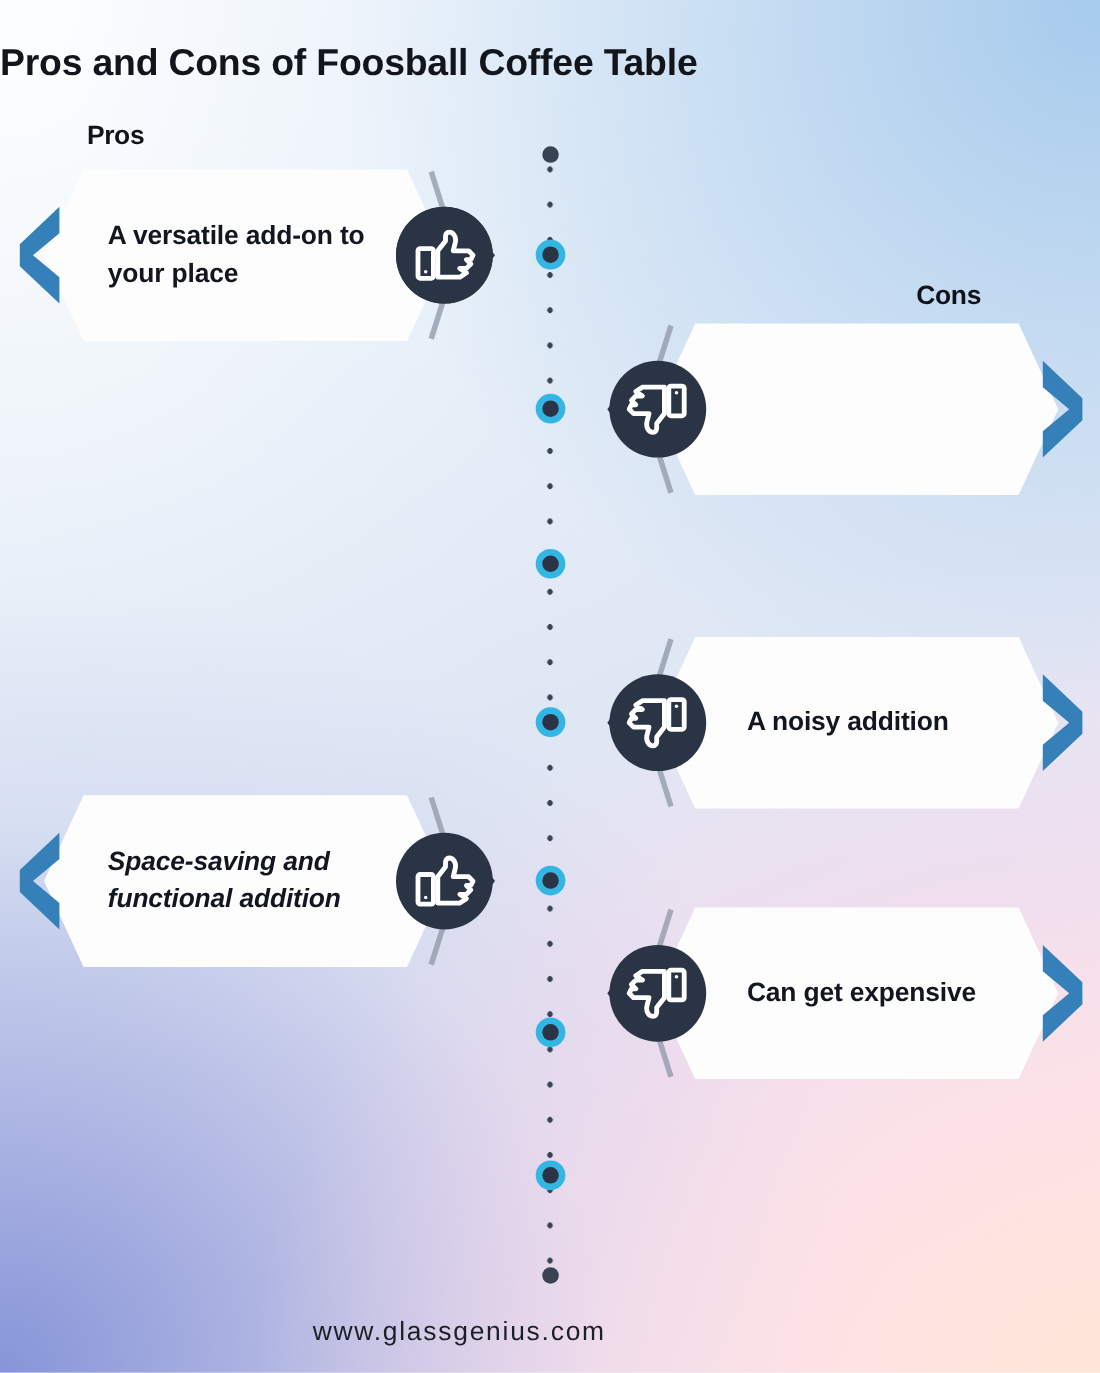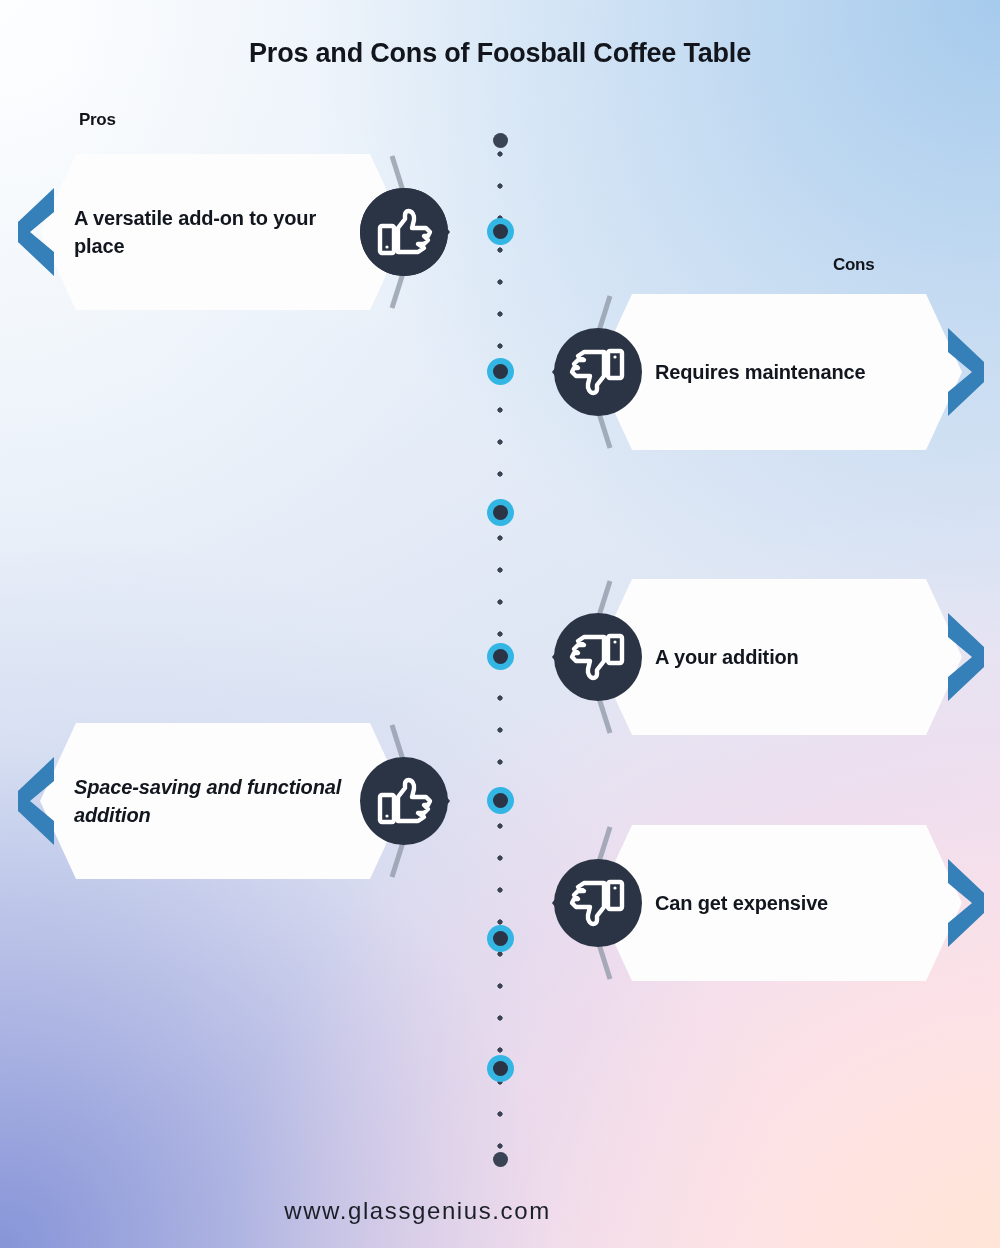--- a/index.html
+++ b/index.html
@@ -25,31 +25,31 @@
       radial-gradient(100% 80% at 0% 0%, rgba(253,254,255,1) 0%, rgba(244,248,252,0.85) 30%, rgba(236,242,250,0.35) 60%, rgba(255,255,255,0) 80%),
       linear-gradient(155deg, #f7fafd 0%, #e4ecf7 30%, #dfe6f4 52%, #e8e3f2 70%, #f6e9f0 86%, #fff1ea 100%);
   }
 
   
   .title {
     position: absolute;
     top: 38px;
     left: 0;
     width: 1000px;
-    text-align: center;
-    font-size: 27px;
+    text-align: left;
+    font-size: 34px;
     font-weight: bold;
     color: #12151c;
     letter-spacing: -0.2px;
   }
 
   
   .col-heading {
     position: absolute;
-    font-size: 17px;
+    font-size: 24px;
     font-weight: bold;
     color: #10131a;
     letter-spacing: -0.3px;
   }
   .col-heading.pros { left: 79px; top: 110px; }
   .col-heading.cons { left: 833px; top: 255px; }
 
   
   .spine {
     position: absolute;
@@ -129,25 +129,26 @@
     height: 92px;
   }
   .badge.on-right { right: 44px; }
   .badge.on-left  { left: 44px; }
 
   
   .item-text {
     position: absolute;
     top: 50%;
     transform: translateY(-50%);
-    font-size: 20px;
+    font-size: 24px;
     font-weight: bold;
     color: #12161f;
     line-height: 1.42;
     letter-spacing: -0.15px;
+    margin-left: 24px;
   }
   .row.left .item-text  { left: 60px;  width: 272px; text-align: left; }
   .row.right .item-text { left: 147px; width: 300px; text-align: left; }
 
   
   .footer {
     position: absolute;
     left: 0;
     top: 1197px;
     width: 835px;
@@ -221,21 +222,20 @@
       <svg width="92" height="92" viewBox="0 0 92 92">
         <path d="M10 33 L0 46 L10 59 Z" fill="#2b3445"></path>
         <circle cx="46" cy="46" r="44" fill="#2b3445"></circle>
         <g fill="none" stroke="#ffffff" stroke-width="4.4" stroke-linejoin="round" stroke-linecap="round">
           <rect x="56" y="25" width="14" height="27" rx="2"></rect>
           <circle cx="63" cy="31" r="1.6" fill="#ffffff" stroke="none"></circle>
           <path d="M52 50 L52 26 L32 26 L26 30 L32 34 L26 34 L22 38 L26 42 L22 42 L20 46 L24 50 L38 50 L36 58 C35.2 63 38 67 41.5 67 C44 67 45 65 45 63 L45 59 Z"></path>
         </g>
       </svg>
     </div>
-    <div class="item-text">Requires maintenance</div>
   </div>
 
 
   <div class="row right" style="top:571px;">
     <div class="hexwrap">
       <svg width="480" height="172" viewBox="0 0 480 172">
         <path d="M102 10 L78 86 L102 162" stroke="#8e97a6" stroke-width="5" fill="none" opacity="0.75"></path>
         <path d="M124 8 L418 8 L454 86 L418 164 L124 164 L88 86 Z" fill="#fdfdfd"></path>
       </svg>
     </div>
@@ -248,21 +248,21 @@
       <svg width="92" height="92" viewBox="0 0 92 92">
         <path d="M10 33 L0 46 L10 59 Z" fill="#2b3445"></path>
         <circle cx="46" cy="46" r="44" fill="#2b3445"></circle>
         <g fill="none" stroke="#ffffff" stroke-width="4.4" stroke-linejoin="round" stroke-linecap="round">
           <rect x="56" y="25" width="14" height="27" rx="2"></rect>
           <circle cx="63" cy="31" r="1.6" fill="#ffffff" stroke="none"></circle>
           <path d="M52 50 L52 26 L32 26 L26 30 L32 34 L26 34 L22 38 L26 42 L22 42 L20 46 L24 50 L38 50 L36 58 C35.2 63 38 67 41.5 67 C44 67 45 65 45 63 L45 59 Z"></path>
         </g>
       </svg>
     </div>
-    <div class="item-text">A your addition</div>
+    <div class="item-text">A noisy addition</div>
   </div>
 
   <div class="row left" style="top:715px;font-style:italic;">
     <div class="hexwrap">
       <svg width="480" height="172" viewBox="0 0 480 172">
         <path d="M378 10 L402 86 L378 162" stroke="#8e97a6" stroke-width="5" fill="none" opacity="0.75"></path>
         <path d="M62 8 L356 8 L392 86 L356 164 L62 164 L26 86 Z" fill="#fdfdfd"></path>
       </svg>
     </div>
     <div class="chev left">

